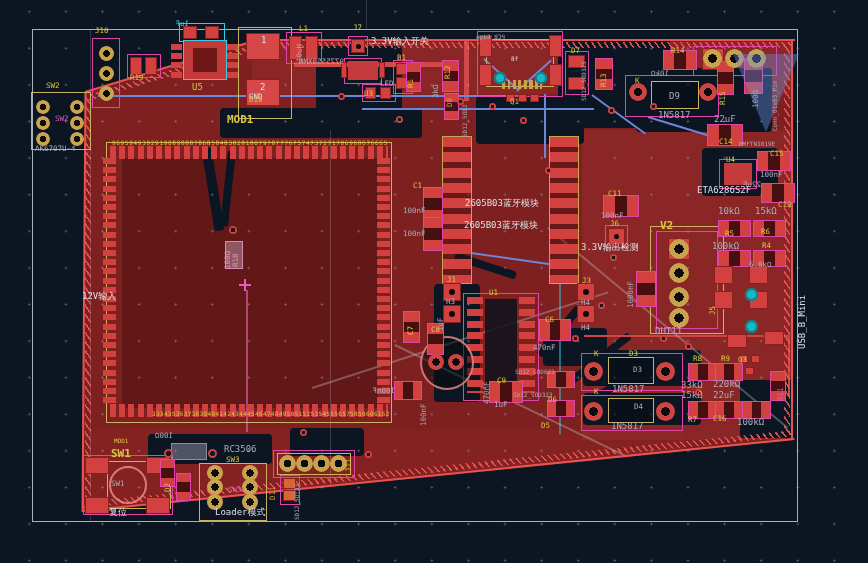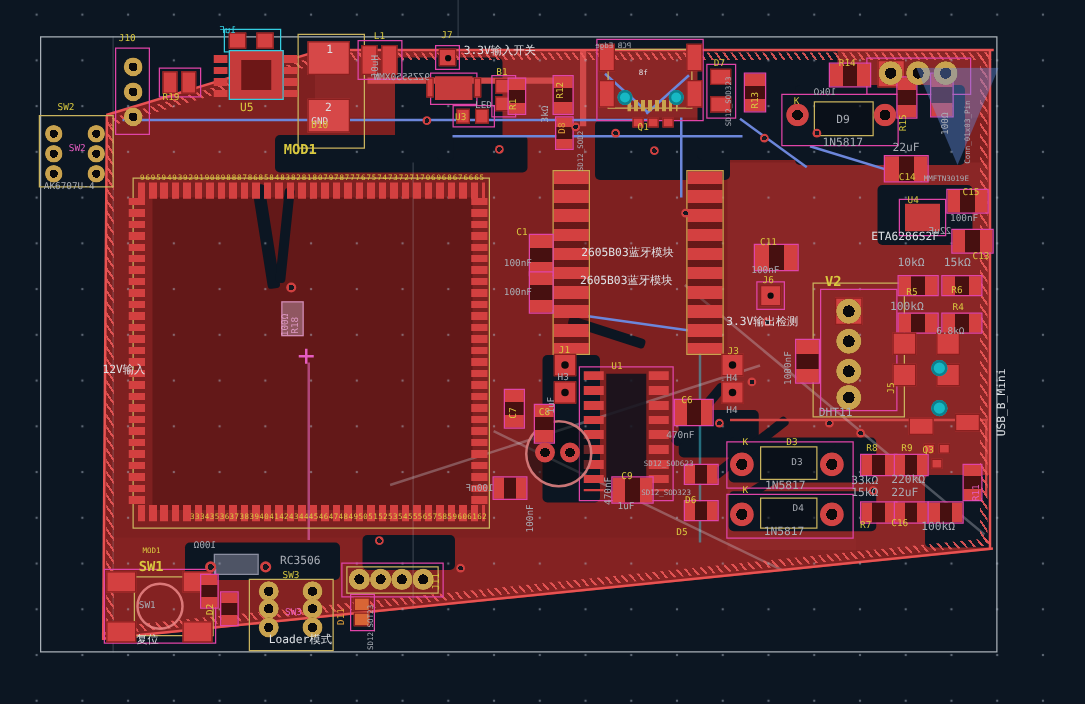--- a/index.html
+++ b/index.html
@@ -382,21 +382,21 @@
   <span class="lab ly" style="left:725px;top:230px">R5</span>
   <span class="lab ly" style="left:761px;top:228px">R6</span>
   <span class="lab lg med" style="left:712px;top:242px">100kΩ</span>
   <span class="lab ly" style="left:762px;top:242px">R4</span>
   <span class="lab lg" style="left:749px;top:261px">6.8kΩ</span>
   <span class="lab ly vert" style="left:709px;top:315px">J5</span>
   <span class="lab lw vert med" style="left:798px;top:349px">USB_B_Mini</span>
   <span class="lab ly" style="left:608px;top:190px">C11</span>
   <span class="lab lg" style="left:601px;top:212px">100nF</span>
   <span class="lab ly" style="left:610px;top:220px">J6</span>
-  <span class="lab lw med" style="left:581px;top:254px">3.3V输出检测</span>
+  <span class="lab lw med" style="left:581px;top:243px">3.3V输出检测</span>
   <span class="lab ly big" style="left:660px;top:220px">V2</span>
   <span class="lab lg med" style="left:655px;top:327px">DHT11</span>
   <span class="lab lg vert" style="left:627px;top:308px">1000nF</span>
   <span class="lab ly" style="left:413px;top:182px">C1</span>
   <span class="lab lg" style="left:403px;top:207px">100nF</span>
   <span class="lab lg" style="left:403px;top:230px">100nF</span>
   <span class="lab lw med" style="left:465px;top:199px">2605B03蓝牙模块</span>
   <span class="lab lw med" style="left:464px;top:221px">2605B03蓝牙模块</span>
   <span class="lab ly" style="left:489px;top:289px">U1</span>
   <span class="lab ly" style="left:447px;top:276px">J1</span>

